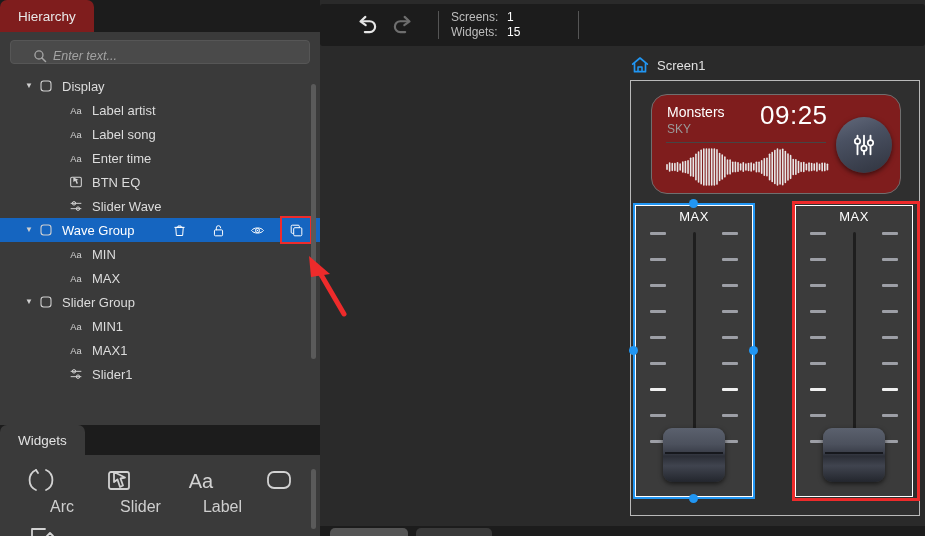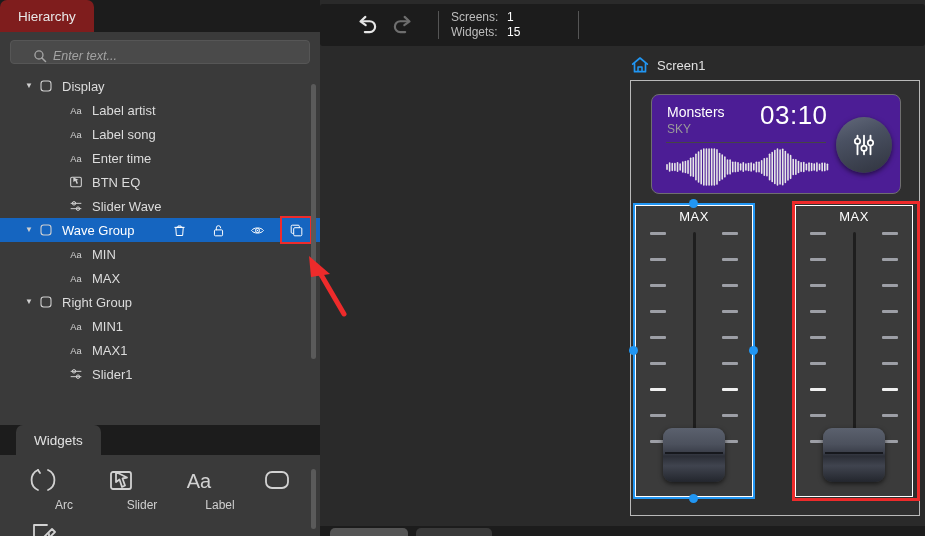--- a/index.html
+++ b/index.html
@@ -80,41 +80,41 @@
     background:transparent;
   }
   .scroll-thumb {
     position:absolute; right:0; top:30px; width:5px; height:275px;
     background:#5a5a5a; border-radius:3px; cursor:pointer;
   }
 
   
   .wtabstrip {
     position:absolute; left:0; top:425px; width:262px; height:30px;
-    background:#1c1c1c; display:flex; align-items:flex-end;padding-left:16px;
+    background:#1c1c1c; display:flex; align-items:flex-end;
   }
   .wtab {
     height:30px; padding:0 18px; display:flex; align-items:center;
     font-size:13.5px; color:#e3e3e3; background:#3a3a3a;
     border-top-left-radius:7px; border-top-right-radius:7px; cursor:pointer;
   }
   .widgets-body {
     position:absolute; left:0; top:455px; width:320px; height:81px;
     background:#3a3a3a; overflow:hidden;
   }
   .wgrid {
     display:grid; grid-template-columns:repeat(4,1fr);
     padding:6px 4px 0 4px; row-gap:2px;
   }
   .wcell {
     display:flex; flex-direction:column; align-items:center;
     cursor:pointer; padding-top:2px;
   }
   .wic { width:42px; height:34px; display:flex; align-items:center; justify-content:center; }
-  .wname { font-size:12px; color:#cfcfcf; margin-top:1px;margin-left:42px; }
+  .wname { font-size:16px; color:#cfcfcf; margin-top:1px;margin-left:42px; }
   .wscroll-thumb {
     position:absolute; right:4px; top:14px; width:5px; height:60px;
     background:#5a5a5a; border-radius:3px; cursor:pointer;
   }
 
   
   #canvas-area {
     position:absolute; left:320px; top:0; width:605px; height:536px;
     background:#2a2a2a;
   }
@@ -141,21 +141,21 @@
   .screen-label .txt { font-size:13px; color:#e0e0e0; }
 
   
   .device {
     position:absolute; left:310px; top:80px; width:290px; height:436px;
     background:#2f2f2f; border:1px solid #b9b9b9;
   }
   
   .player {
     position:absolute; left:20px; top:13px; width:250px; height:100px;
-    background:#4c1d95; border:1px solid #6f6f6f; border-radius:8px;
+    background:#7f1d1d; border:1px solid #6f6f6f; border-radius:16px;
   }
   .p-title { position:absolute; left:15px; top:9px; font-size:14px; color:#ffffff; }
   .p-artist { position:absolute; left:15px; top:27px; font-size:12px; color:#9a9a9a; }
   .p-time {
     position:absolute; left:108px; top:5px; font-size:26px; color:#ffffff;
     letter-spacing:0.5px; font-weight:400;
   }
   .p-divider { position:absolute; left:14px; top:47px; width:160px; height:1px; background:#454545; }
   .p-wave { position:absolute; left:13px; top:52px; width:165px; height:40px; }
   .p-eq {
@@ -357,21 +357,21 @@
             </span>
             <span class="tlabel">MAX</span>
           </div>
           <div class="tnode lvl0">
             <span class="twist">▼</span>
             <span class="ticon">
               <svg viewBox="0 0 24 24" width="16" height="16">
                 <rect x="4.5" y="4.5" width="15" height="15" rx="4" fill="none" stroke="#d2d2d2" stroke-width="1.6"></rect>
               </svg>
             </span>
-            <span class="tlabel">Right Group</span>
+            <span class="tlabel">Slider Group</span>
           </div>
           <div class="tnode lvl1">
             <span class="twist"></span>
             <span class="ticon">
               <svg viewBox="0 0 24 24" width="16" height="16">
                 <text x="12" y="17.5" font-size="14" font-family="Liberation Sans, sans-serif" fill="#d2d2d2" text-anchor="middle">Aa</text>
               </svg>
             </span>
             <span class="tlabel">MIN1</span>
           </div>
@@ -492,21 +492,21 @@
         <path d="M9.6 20 V14.4 H14.4 V20" fill="none" stroke="#2196f3" stroke-width="1.8" stroke-linejoin="round"></path>
       </svg>
       <span class="txt">Screen1</span>
     </div>
 
     <div class="device">
 
       <div class="player">
         <div class="p-title">Monsters</div>
         <div class="p-artist">SKY</div>
-        <div class="p-time">03:10</div>
+        <div class="p-time">09:25</div>
         <div class="p-divider"></div>
         <svg class="p-wave" viewBox="0 0 165 40" preserveAspectRatio="none">
           <g id="wavebars" stroke="#e8e8e8" stroke-width="1.6" stroke-linecap="round">
               <line x1="2" x2="2" y1="17.802177181126233" y2="22.197822818873767"></line>
               <line x1="4.63" x2="4.63" y1="16.090433487122603" y2="23.909566512877397"></line>
               <line x1="7.26" x2="7.26" y1="16.633739154792806" y2="23.366260845207194"></line>
               <line x1="9.89" x2="9.89" y1="16.639872150458817" y2="23.360127849541183"></line>
               <line x1="12.52" x2="12.52" y1="15.706959948217595" y2="24.293040051782405"></line>
               <line x1="15.149999999999999" x2="15.149999999999999" y1="16.969508334988888" y2="23.030491665011112"></line>
               <line x1="17.78" x2="17.78" y1="14.929741193202268" y2="25.07025880679773"></line>

